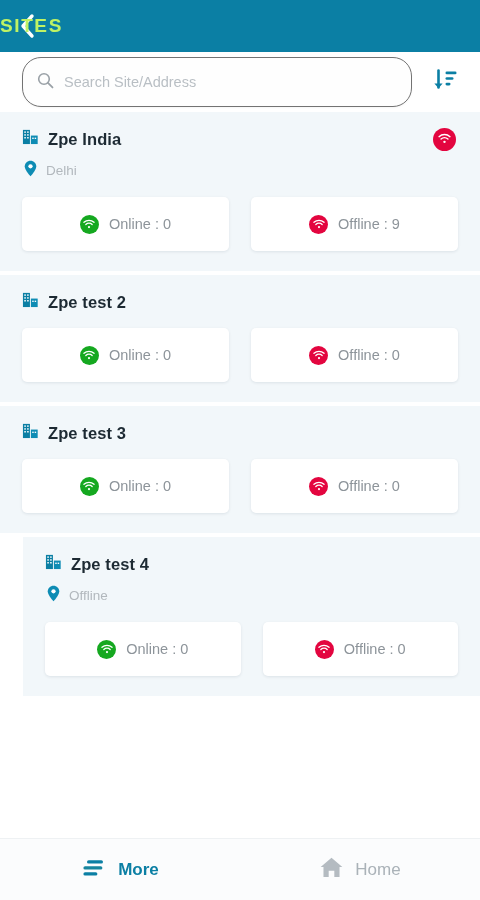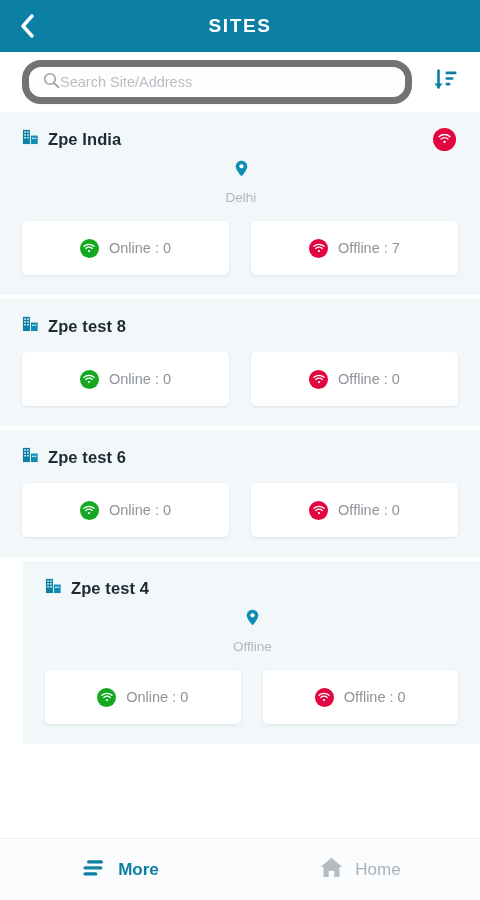--- a/index.html
+++ b/index.html
@@ -38,47 +38,46 @@
     height: 52px;
     display: flex;
     align-items: center;
     justify-content: center;
     cursor: pointer;
   }
   .back-btn svg { display: block; }
   .header-title {
     position: absolute;
     left: 0; right: 0;
-    text-align: center;
-    color: #ffffff;
+    color: #bef264;
     font-size: 19px;
     font-weight: bold;
     letter-spacing: 1.6px;
     pointer-events: none;
   }
 
   
   .search-row {
     flex: 0 0 60px;
     background: #ffffff;
     display: flex;
     align-items: center;
     padding: 0 14px 0 22px;
     gap: 12px;
   }
   .search-box {
     flex: 1;
-    height: 44px;
-    border: 7px solid #737373;
+    height: 50px;
+    border: 1px solid #737373;
     border-radius: 19px;
     background: #fefefe;
     display: flex;
     align-items: center;
     padding: 0 14px;
-    gap: 0;
+    gap: 10px;
     box-shadow: 0 1px 2px rgba(0,0,0,0.04);
   }
   .search-input {
     border: 0;
     outline: 0;
     background: transparent;
     flex: 1;
     font-family: "Liberation Sans", sans-serif;
     font-size: 14.5px;
     color: #3a4category;
@@ -135,21 +134,20 @@
     align-items: center;
     justify-content: center;
   }
 
   .site-loc {
     display: flex;
     align-items: center;
     gap: 9px;
     margin-top: 11px;
     padding-left: 2px;
-    flex-direction: column;
   }
   .site-city {
     font-size: 13.5px;
     color: #b2b8bd;
   }
 
   .stat-row {
     display: flex;
     gap: 22px;
     margin-top: 16px;
@@ -295,42 +293,42 @@
           <span class="stat-text">Online : 0</span>
         </div>
         <div class="stat-chip">
           <span class="dot offline">
             <svg width="12" height="12" viewBox="0 0 14 14">
               <path d="M1.1 5.0 A8.6 8.6 0 0 1 12.9 5.0" fill="none" stroke="#ffffff" stroke-width="1.5" stroke-linecap="round"></path>
               <path d="M3.3 7.6 A5.4 5.4 0 0 1 10.7 7.6" fill="none" stroke="#ffffff" stroke-width="1.5" stroke-linecap="round"></path>
               <circle cx="7" cy="10.6" r="1.3" fill="#ffffff"></circle>
             </svg>
           </span>
-          <span class="stat-text">Offline : 7</span>
+          <span class="stat-text">Offline : 9</span>
         </div>
       </div>
     </div>
 
     <div class="site-card">
       <div class="site-head">
         <span>
           <svg width="17" height="17" viewBox="0 0 18 18">
             <rect x="1" y="2" width="7.4" height="15" fill="#0b7fa4"></rect>
             <rect x="9.4" y="8" width="7.2" height="9" fill="#0e8cb4"></rect>
             <rect x="2.4" y="3.6" width="1.7" height="1.5" fill="#ffffff"></rect>
             <rect x="5.4" y="3.6" width="1.7" height="1.5" fill="#ffffff"></rect>
             <rect x="2.4" y="6.6" width="1.7" height="1.5" fill="#ffffff"></rect>
             <rect x="5.4" y="6.6" width="1.7" height="1.5" fill="#ffffff"></rect>
             <rect x="2.4" y="9.6" width="1.7" height="1.5" fill="#ffffff"></rect>
             <rect x="5.4" y="9.6" width="1.7" height="1.5" fill="#ffffff"></rect>
             <rect x="10.8" y="10.2" width="1.6" height="1.4" fill="#ffffff"></rect>
             <rect x="13.4" y="10.2" width="1.6" height="1.4" fill="#ffffff"></rect>
           </svg>
         </span>
-        <span class="site-name">Zpe test 8</span>
+        <span class="site-name">Zpe test 2</span>
       </div>
 
 
       <div class="stat-row">
         <div class="stat-chip">
           <span class="dot online">
             <svg width="12" height="12" viewBox="0 0 14 14">
               <path d="M1.1 5.0 A8.6 8.6 0 0 1 12.9 5.0" fill="none" stroke="#ffffff" stroke-width="1.5" stroke-linecap="round"></path>
               <path d="M3.3 7.6 A5.4 5.4 0 0 1 10.7 7.6" fill="none" stroke="#ffffff" stroke-width="1.5" stroke-linecap="round"></path>
               <circle cx="7" cy="10.6" r="1.3" fill="#ffffff"></circle>
@@ -360,21 +358,21 @@
             <rect x="2.4" y="3.6" width="1.7" height="1.5" fill="#ffffff"></rect>
             <rect x="5.4" y="3.6" width="1.7" height="1.5" fill="#ffffff"></rect>
             <rect x="2.4" y="6.6" width="1.7" height="1.5" fill="#ffffff"></rect>
             <rect x="5.4" y="6.6" width="1.7" height="1.5" fill="#ffffff"></rect>
             <rect x="2.4" y="9.6" width="1.7" height="1.5" fill="#ffffff"></rect>
             <rect x="5.4" y="9.6" width="1.7" height="1.5" fill="#ffffff"></rect>
             <rect x="10.8" y="10.2" width="1.6" height="1.4" fill="#ffffff"></rect>
             <rect x="13.4" y="10.2" width="1.6" height="1.4" fill="#ffffff"></rect>
           </svg>
         </span>
-        <span class="site-name">Zpe test 6</span>
+        <span class="site-name">Zpe test 3</span>
       </div>
 
 
       <div class="stat-row">
         <div class="stat-chip">
           <span class="dot online">
             <svg width="12" height="12" viewBox="0 0 14 14">
               <path d="M1.1 5.0 A8.6 8.6 0 0 1 12.9 5.0" fill="none" stroke="#ffffff" stroke-width="1.5" stroke-linecap="round"></path>
               <path d="M3.3 7.6 A5.4 5.4 0 0 1 10.7 7.6" fill="none" stroke="#ffffff" stroke-width="1.5" stroke-linecap="round"></path>
               <circle cx="7" cy="10.6" r="1.3" fill="#ffffff"></circle>

